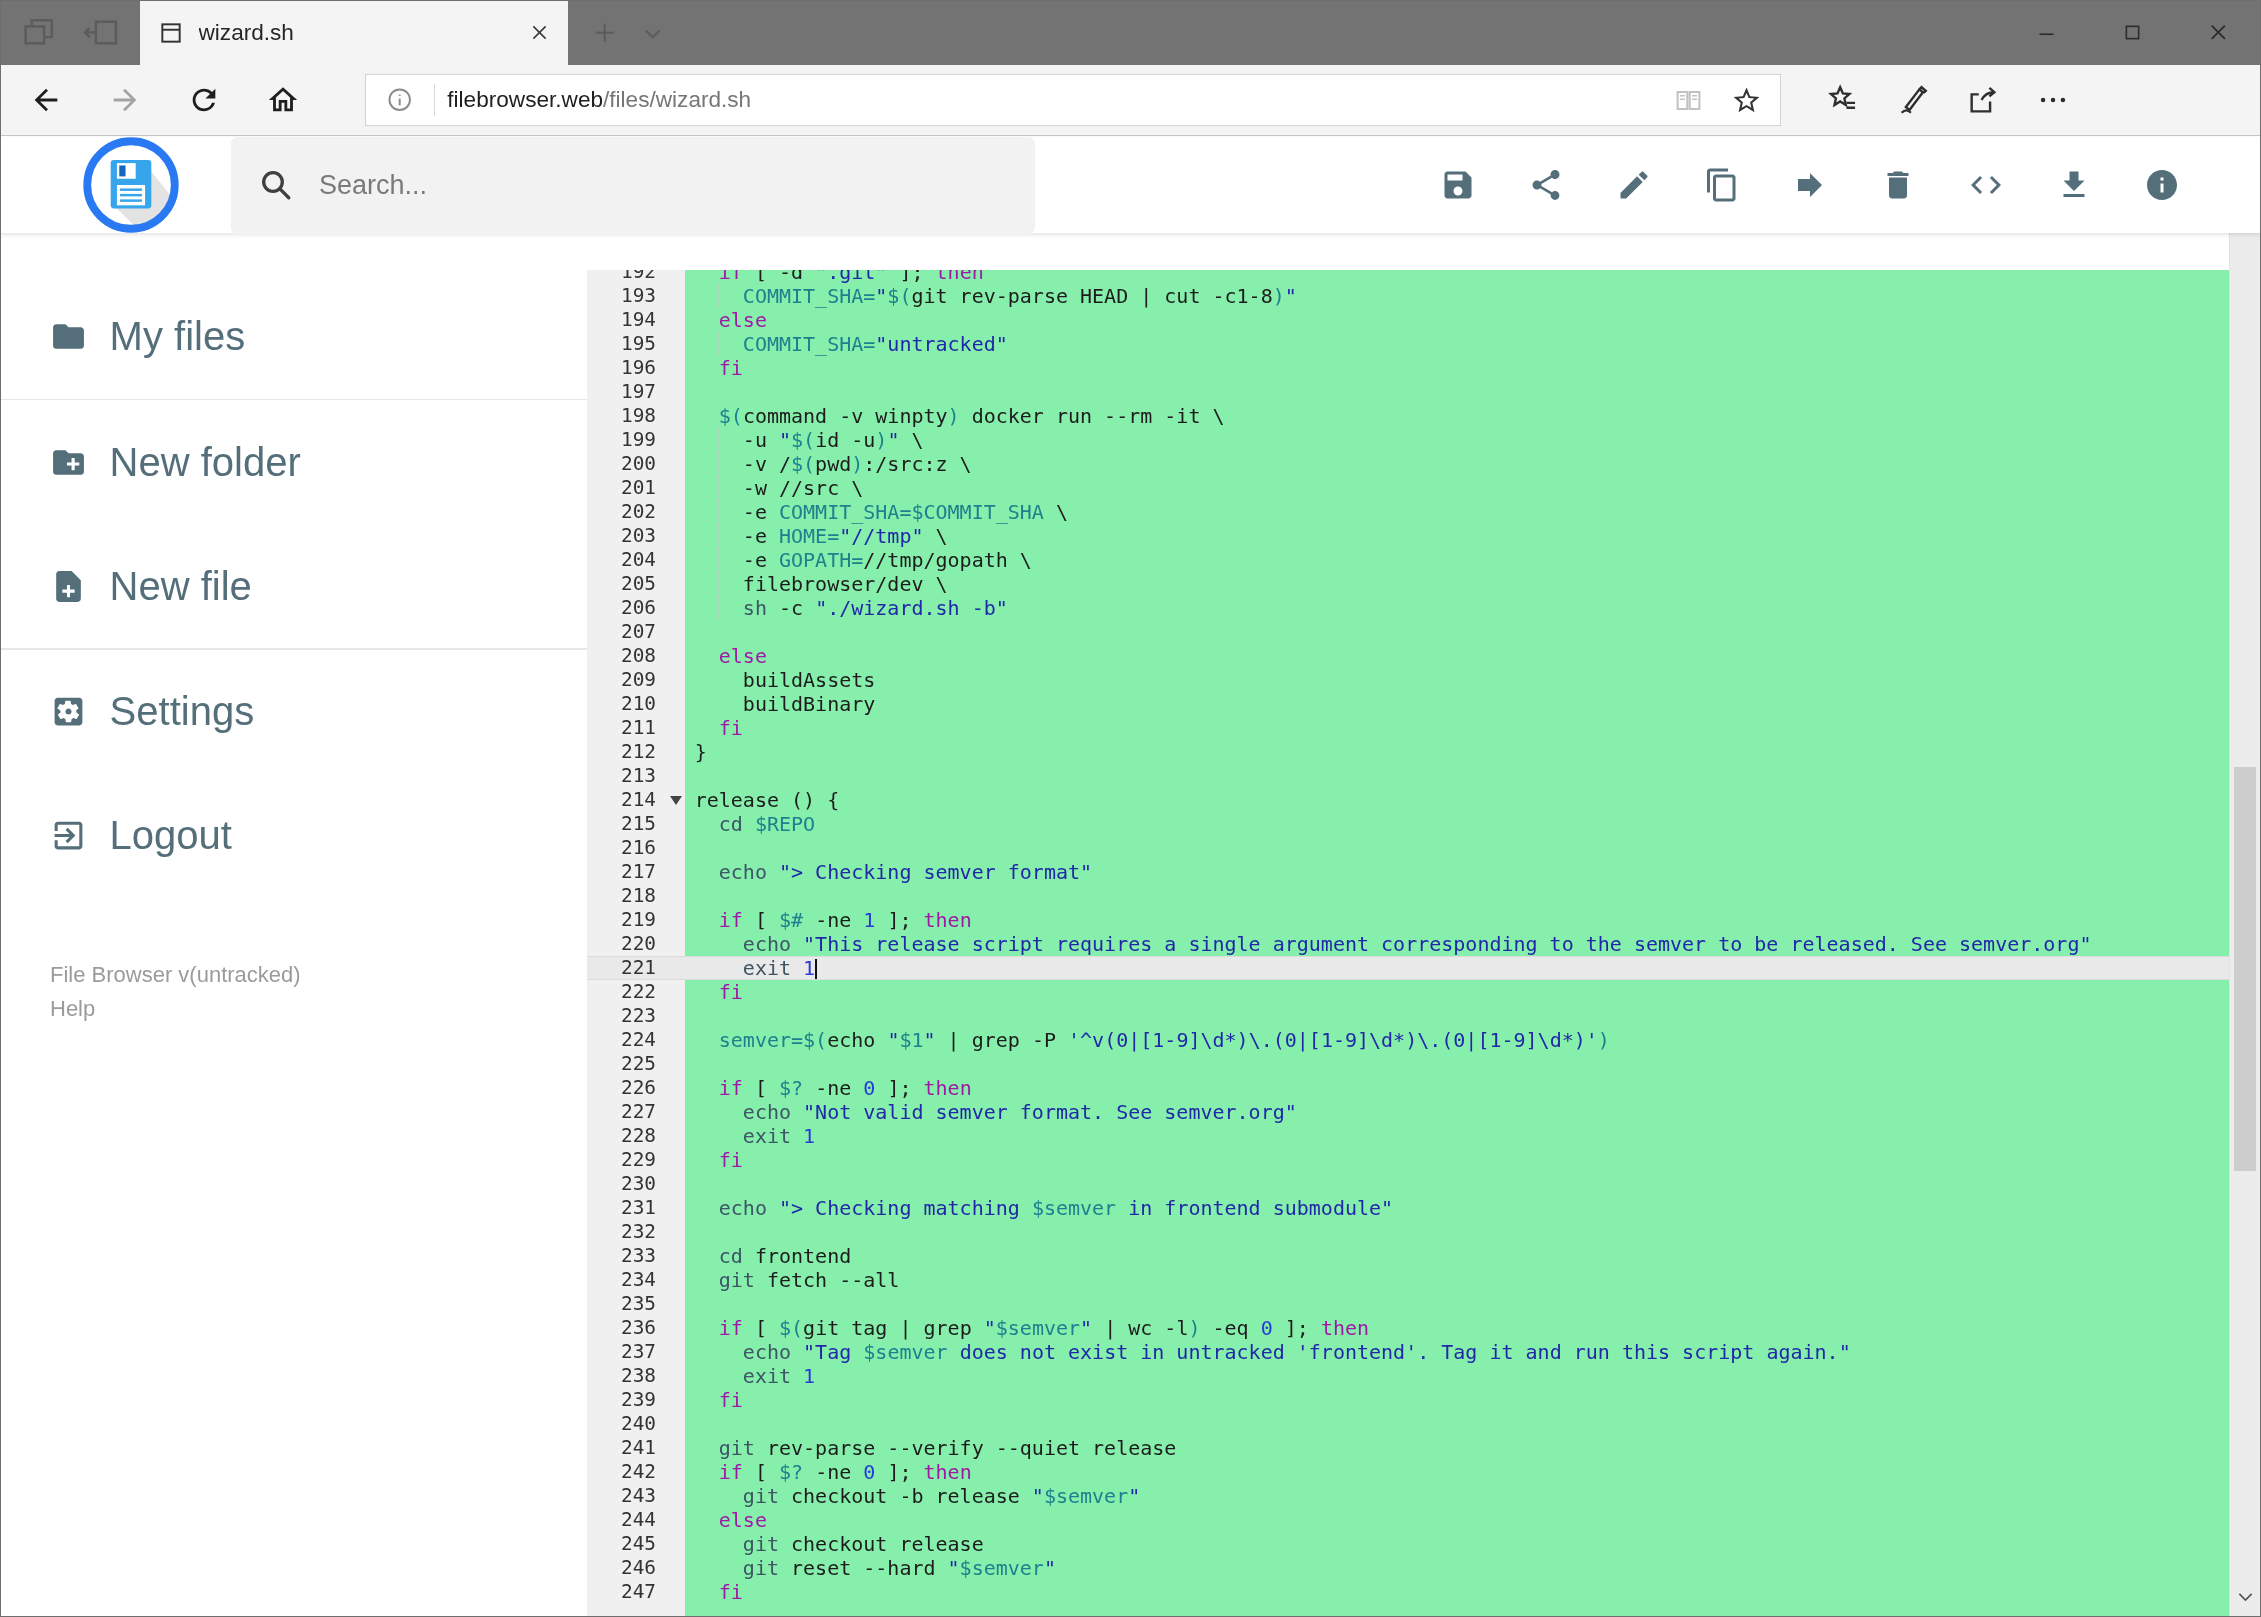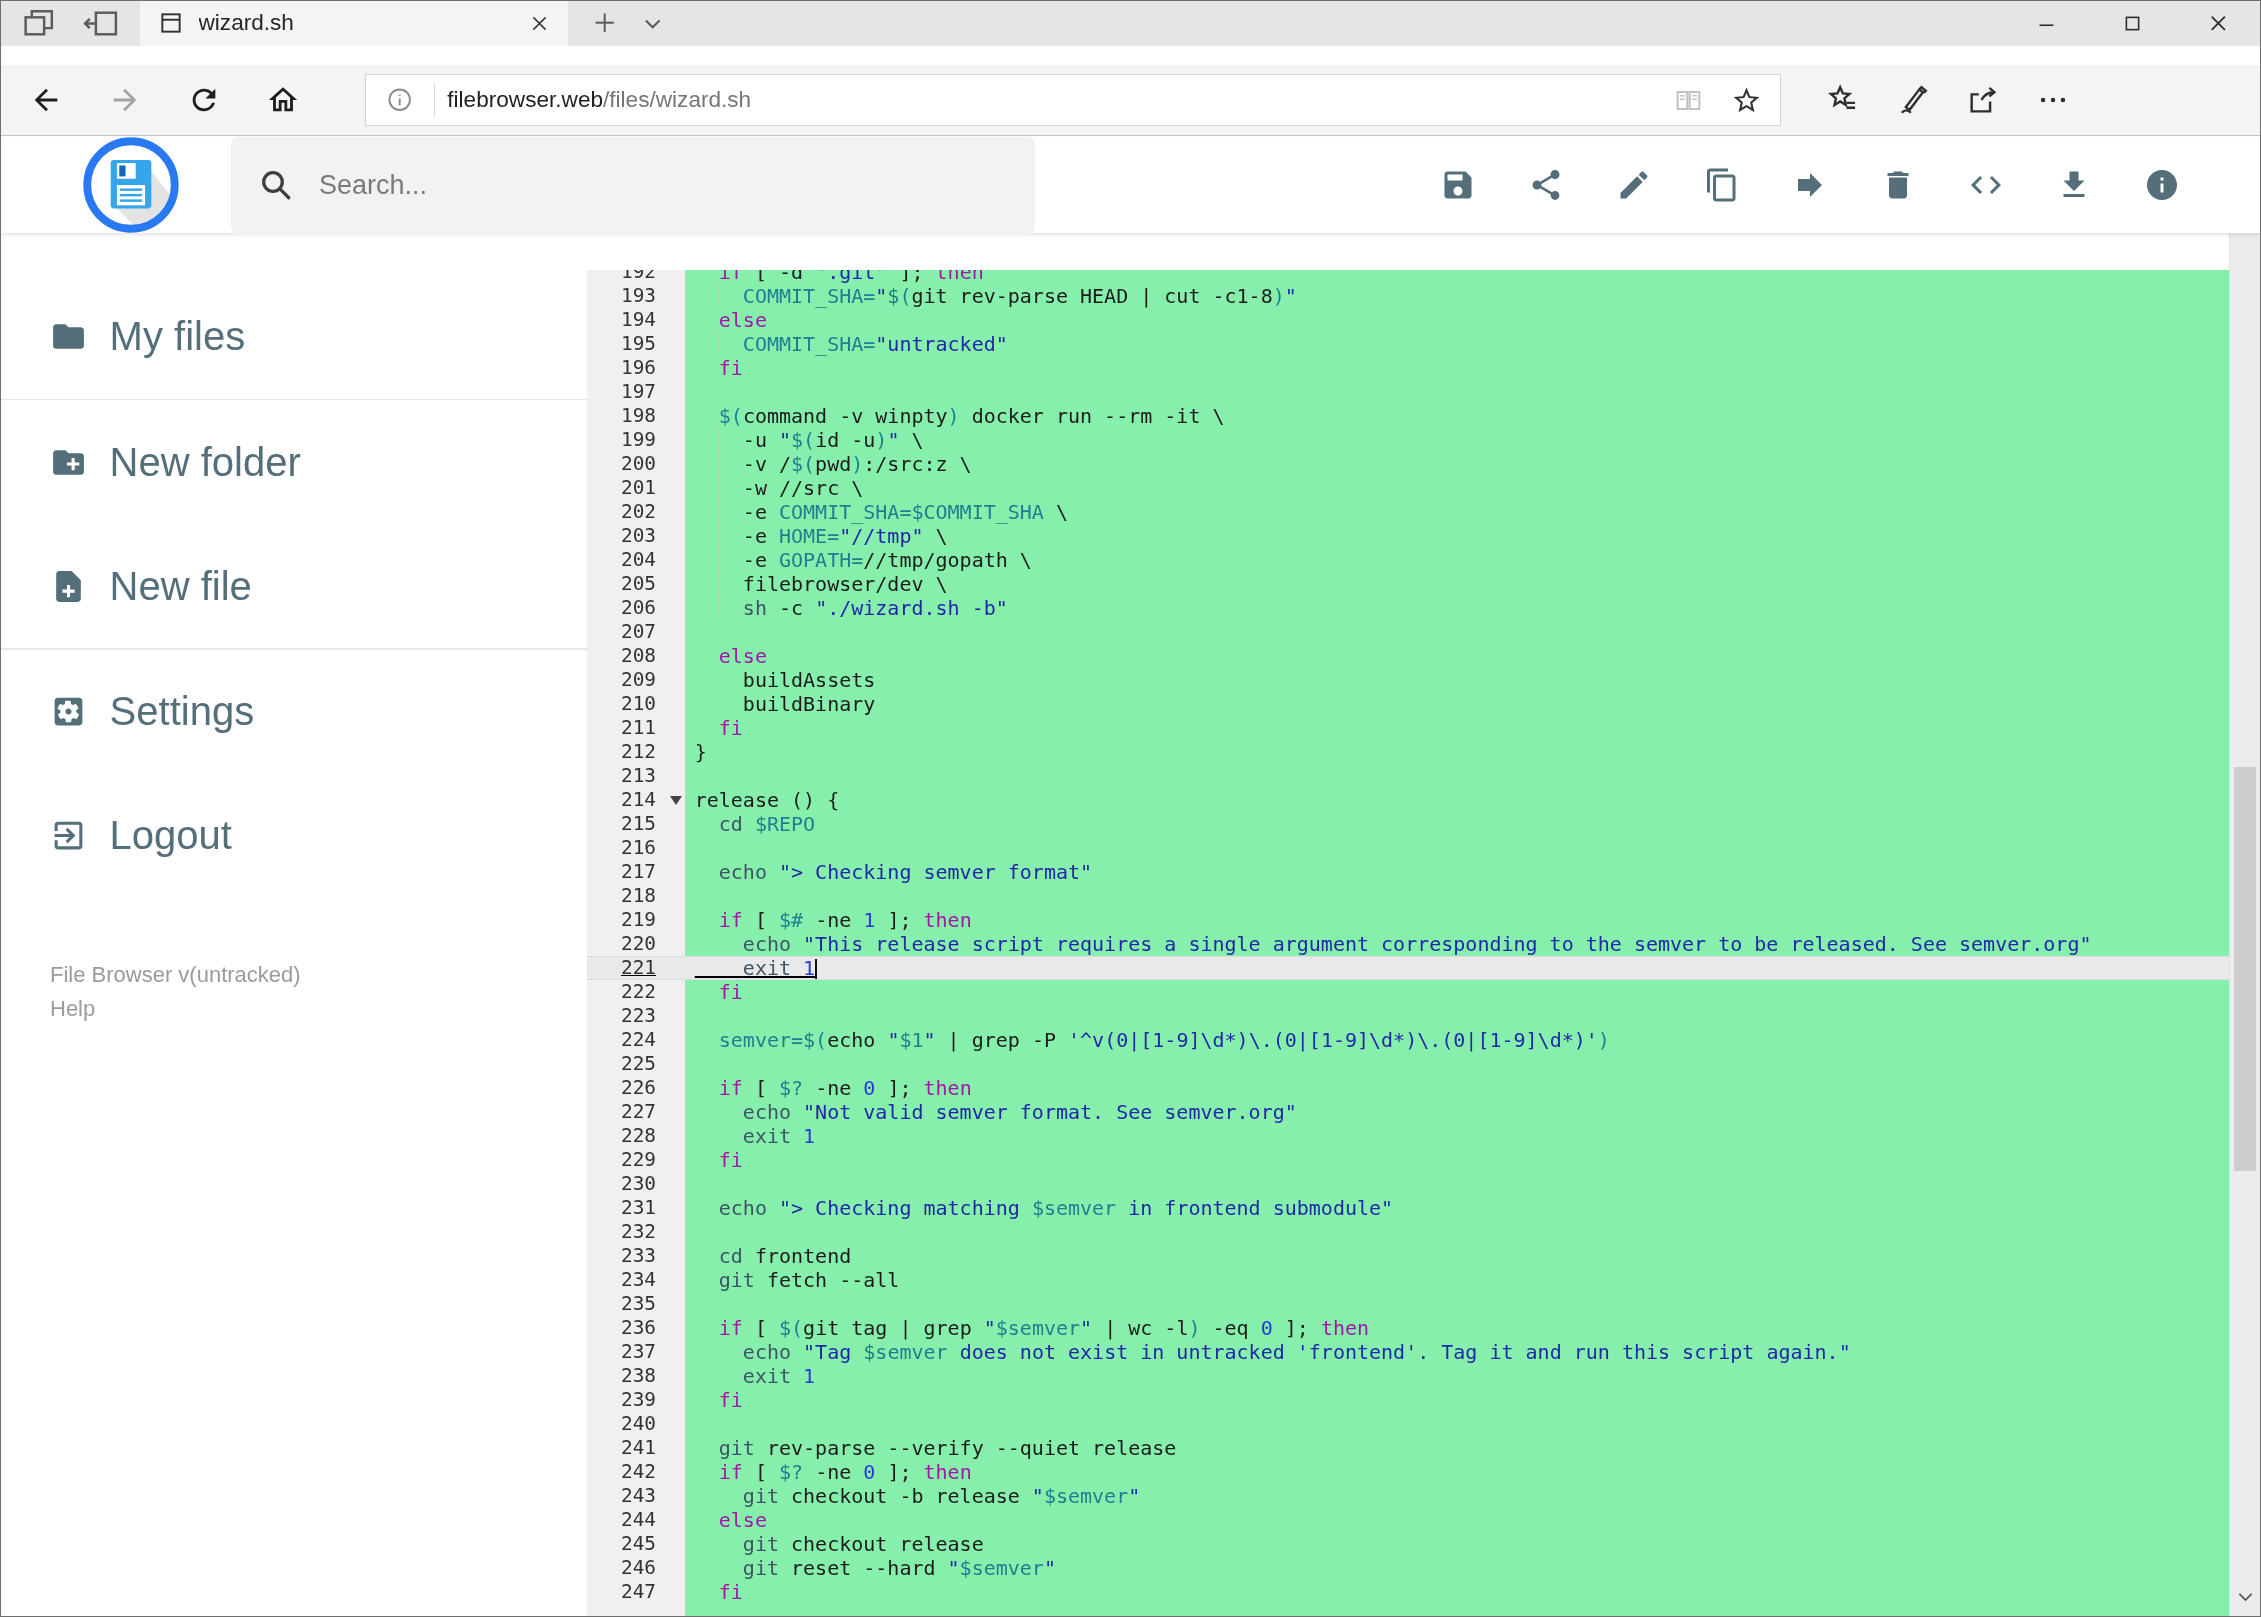--- a/index.html
+++ b/index.html
@@ -1,21 +1,21 @@
 <!DOCTYPE html>
 <html style="--accent: #2979f2; --slate: #546e7a; --kw: #a118a8; --builtin: #3d5565; --variable: #1e808f; --string: #2128a8; --number: #2839d4; --activeline: #e9e9e9; --gutter: #f0f0f0; --titlebar: #cbcbcb; --chrome: #f4f4f4;font-size:13px"><head>
 <meta charset="utf-8">
 <style>
   html,body{margin:0;padding:0;}
   body{width:2261px;height:1617px;position:relative;overflow:hidden;background:#fff;
        font-family:"Liberation Sans",sans-serif;-webkit-font-smoothing:antialiased;}
   .frame{position:absolute;inset:0;border:1.6px solid #6e6e6e;pointer-events:none;z-index:99;}
 
   
-  .titlebar{position:absolute;left:0;top:0;right:0;height:46px;background:#e5e5e5;display:flex;align-items:stretch;}
+  .titlebar{position:absolute;left:0;top:0;right:0;height:65px;background:#737373;display:flex;align-items:stretch;}
   .tabbar-icons{display:flex;align-items:center;gap:24px;padding:0 21px;}
   .tbtn{display:flex;align-items:center;justify-content:center;}
   .tab{width:392px;background:#f4f4f4;display:flex;align-items:center;padding:0 18px;gap:14.5px;}
   .tab-title{font-size:22.6px;color:#262626;flex:1;white-space:nowrap;overflow:hidden;}
   .newtab-area{display:flex;align-items:center;gap:21px;padding:0 22.6px;}
   .wincontrols{margin-left:auto;display:flex;align-items:stretch;}
   .winbtn{width:86px;display:flex;align-items:center;justify-content:center;}
 
   
   .navbar{position:absolute;top:65px;left:0;right:0;height:71px;background:#f4f4f4;
@@ -53,21 +53,21 @@
 
   
   .editor{position:absolute;top:270px;left:587px;right:31.5px;bottom:0;background:#86efac;overflow:hidden;}
   .gutterbg{position:absolute;left:0;top:0;bottom:0;width:98px;background:#f0f0f0;}
   .lines{position:relative;margin-top:-9.7px;}
   .cm-row{display:flex;height:24px;line-height:24px;position:relative;
           font-family:"DejaVu Sans Mono","Liberation Mono",monospace;font-size:20px;}
   .cm-gut{flex:0 0 98px;box-sizing:border-box;text-align:right;padding-right:29px;
           color:#333;font-size:19.4px;position:relative;}
   .cm-code{white-space:pre;padding-left:9.7px;color:#1c1c1c;}
-  .cm-row.active{background:var(--activeline);box-shadow:inset 0 0.8px 0 #d8d8d8, inset 0 -0.8px 0 #d8d8d8;text-decoration:underline;}
+  .cm-row.active{background:var(--activeline);box-shadow:inset 0 0.8px 0 #d8d8d8, inset 0 -0.8px 0 #d8d8d8;}
   .tk-k{color:var(--kw);} .tk-b{color:var(--builtin);} .tk-v{color:var(--variable);}
   .tk-s{color:var(--string);} .tk-n{color:var(--number);}
   .guide{position:absolute;left:131px;top:0;bottom:0;border-left:1.6px dotted #c9c9c9;}
   .fold{position:absolute;right:3.2px;top:8px;width:0;height:0;
         border-left:6.5px solid transparent;border-right:6.5px solid transparent;border-top:9px solid #444;}
   .caret{display:inline-block;width:1.6px;height:20px;background:#101010;vertical-align:-3.2px;}
 
   
   .scrollbar{position:absolute;top:137px;right:0;width:31.5px;bottom:0;background:#ececec;border-left:0.8px solid #e2e2e2;}
   .sb-arrow{position:absolute;left:0;right:0;height:32px;display:flex;align-items:center;justify-content:center;}

